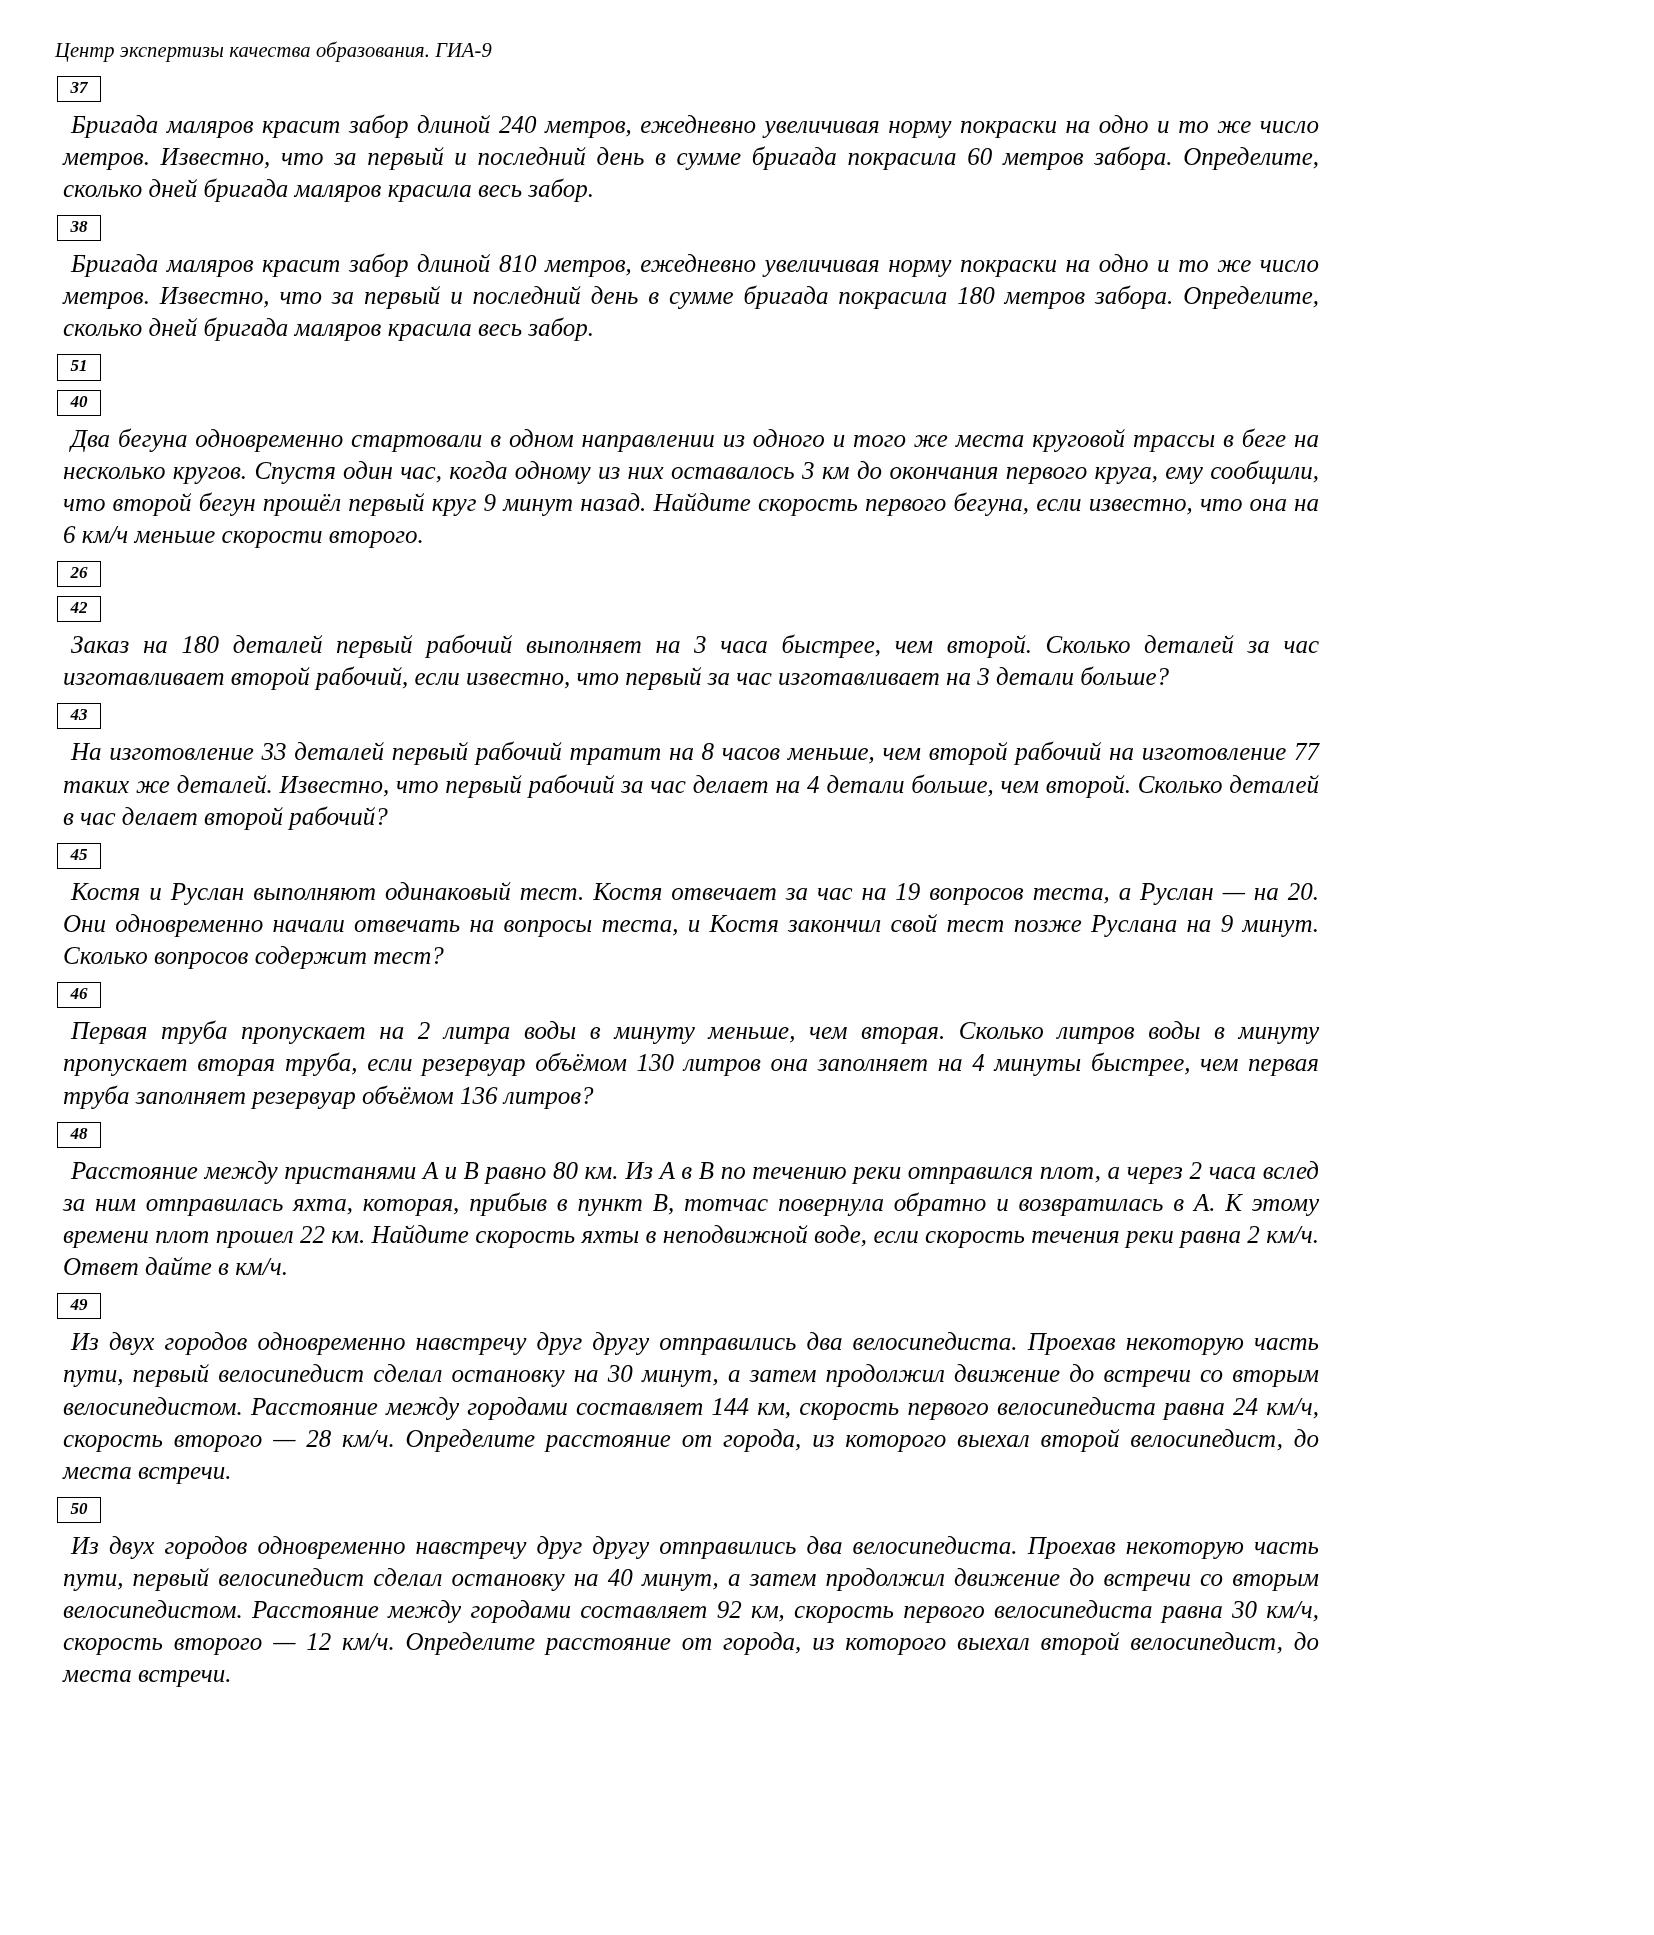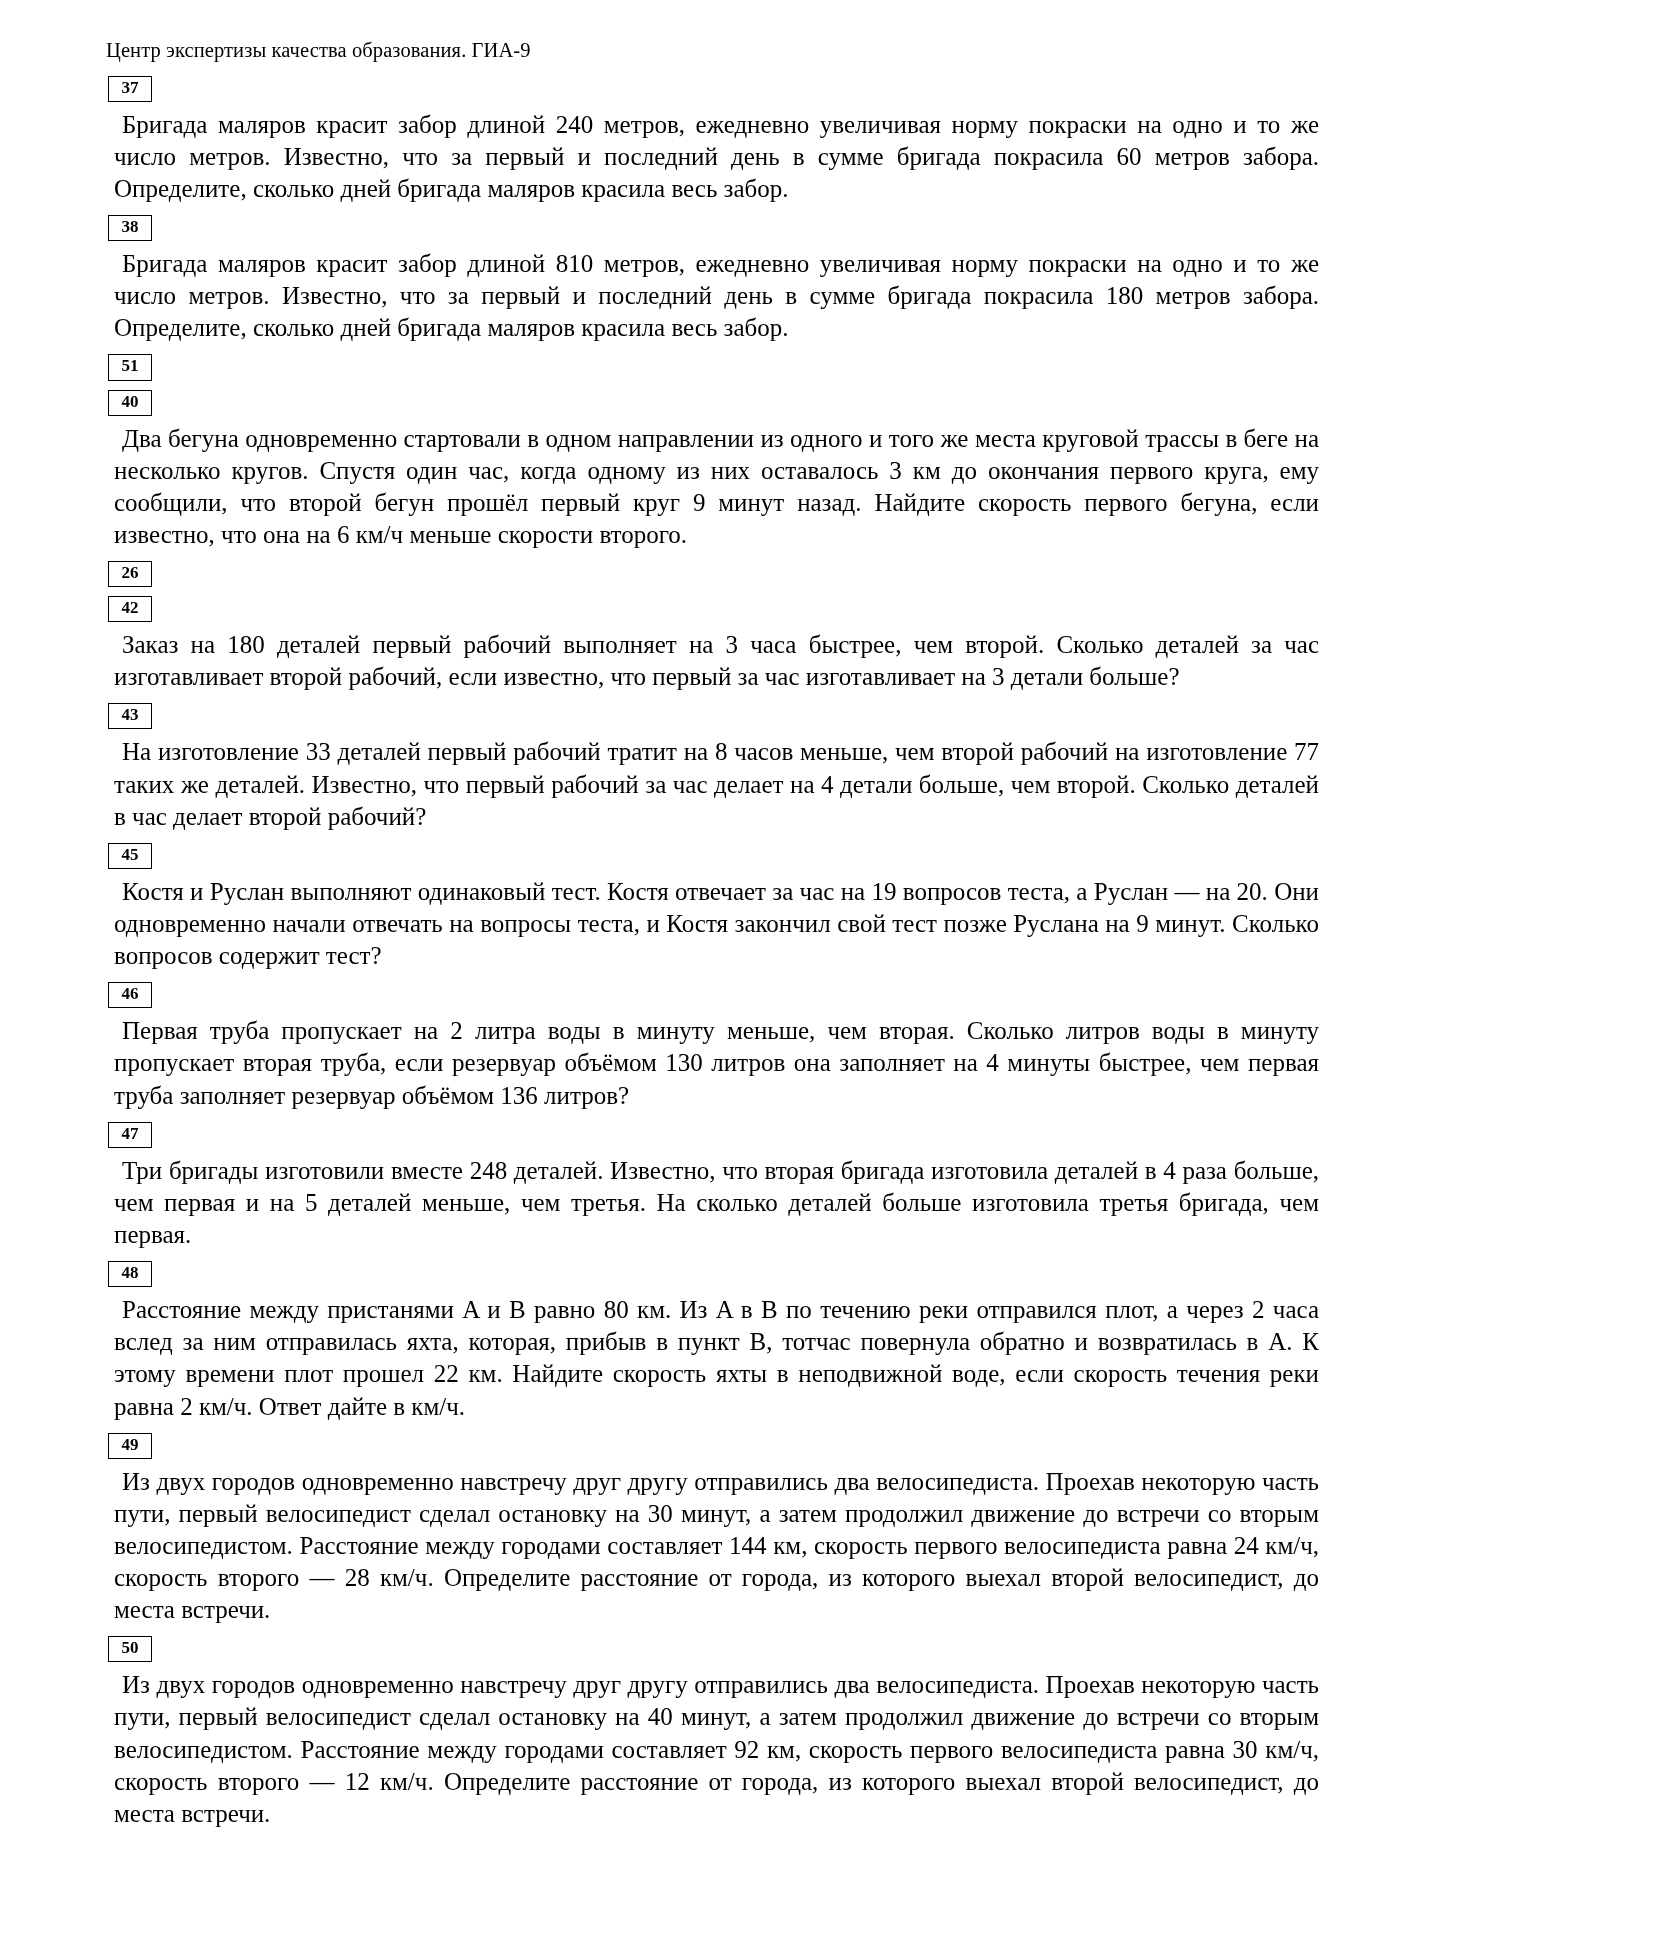--- a/index.html
+++ b/index.html
@@ -10,22 +10,23 @@
   body {
     width: 1654px;
     min-height: 1935px;
     font-family: "Liberation Serif", "DejaVu Serif", serif;
     color: #000000;
   }
   .page {
     width: 1389px;
     min-height: 1935px;
     box-sizing: border-box;
-    padding: 38px 70px 20px 106px;
+    padding: 38px 70px 20px 55px;
     position: relative;
+    font-style: italic;
   }
   .header {
     font-size: 20.5px;
     line-height: 1.25;
     margin: 0 0 8px 0;
     letter-spacing: 0.1px;
   }
   .task {
     margin: 0 0 2px 0;
   }
@@ -97,24 +98,20 @@
   <div class="task">
     <div class="num-box">45</div>
     <div class="task-text">Костя и Руслан выполняют одинаковый тест. Костя отвечает за час на 19 вопросов теста, а Руслан — на 20. Они одновременно начали отвечать на вопросы теста, и Костя закончил свой тест позже Руслана на 9 минут. Сколько вопросов содержит тест?</div>
   </div>
 
   <div class="task">
     <div class="num-box">46</div>
     <div class="task-text">Первая труба пропускает на 2 литра воды в минуту меньше, чем вторая. Сколько литров воды в минуту пропускает вторая труба, если резервуар объёмом 130 литров она заполняет на 4 минуты быстрее, чем первая труба заполняет резервуар объёмом 136 литров?</div>
   </div>
 
-  <div class="task">
-    <div class="num-box">47</div>
-    <div class="task-text">Три бригады изготовили вместе 248 деталей. Известно, что вторая бригада изготовила деталей в 4 раза больше, чем первая и на 5 деталей меньше, чем третья. На сколько деталей больше изготовила третья бригада, чем первая.</div>
-  </div>
 
   <div class="task">
     <div class="num-box">48</div>
     <div class="task-text">Расстояние между пристанями A и B равно 80 км. Из A в B по течению реки отправился плот, а через 2 часа вслед за ним отправилась яхта, которая, прибыв в пункт B, тотчас повернула обратно и возвратилась в A. К этому времени плот прошел 22 км. Найдите скорость яхты в неподвижной воде, если скорость течения реки равна 2 км/ч. Ответ дайте в км/ч.</div>
   </div>
 
   <div class="task">
     <div class="num-box">49</div>
     <div class="task-text">Из двух городов одновременно навстречу друг другу отправились два велосипедиста. Проехав некоторую часть пути, первый велосипедист сделал остановку на 30 минут, а затем продолжил движение до встречи со вторым велосипедистом. Расстояние между городами составляет 144 км, скорость первого велосипедиста равна 24 км/ч, скорость второго — 28 км/ч. Определите расстояние от города, из которого выехал второй велосипедист, до места встречи.</div>
   </div>

